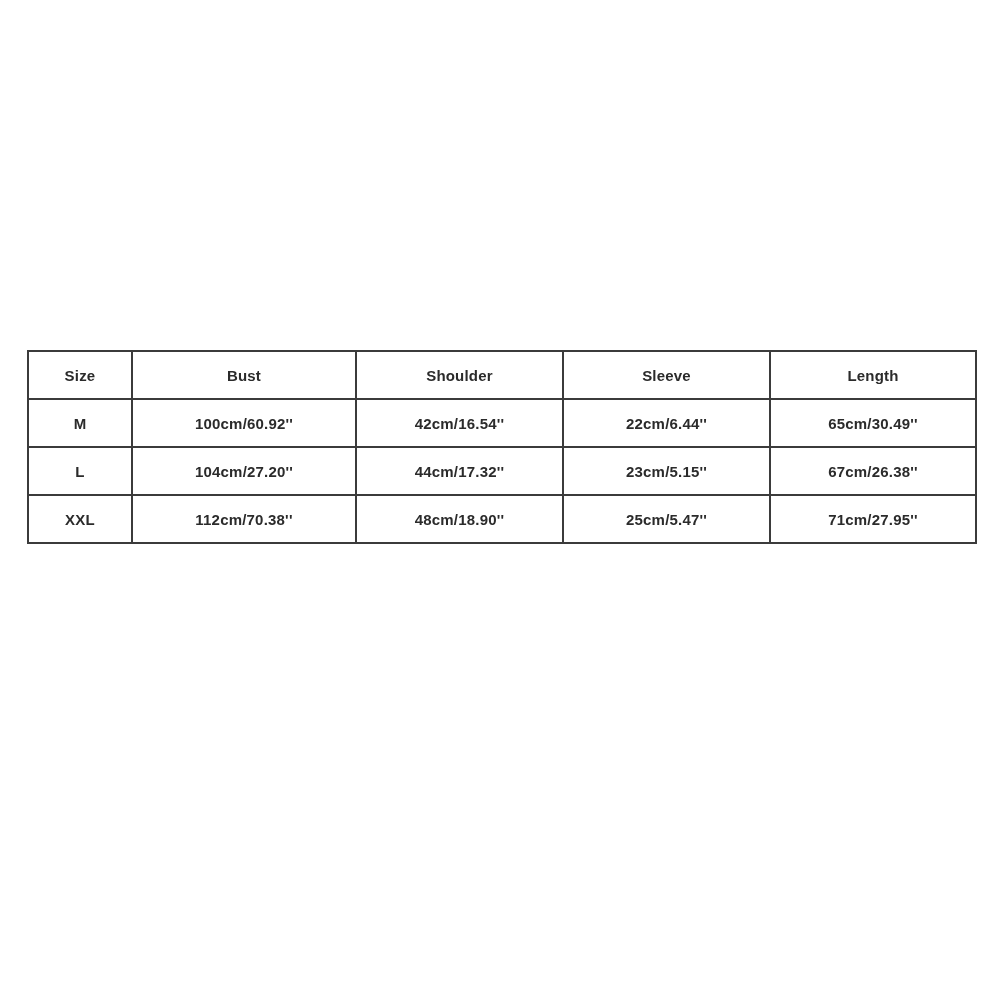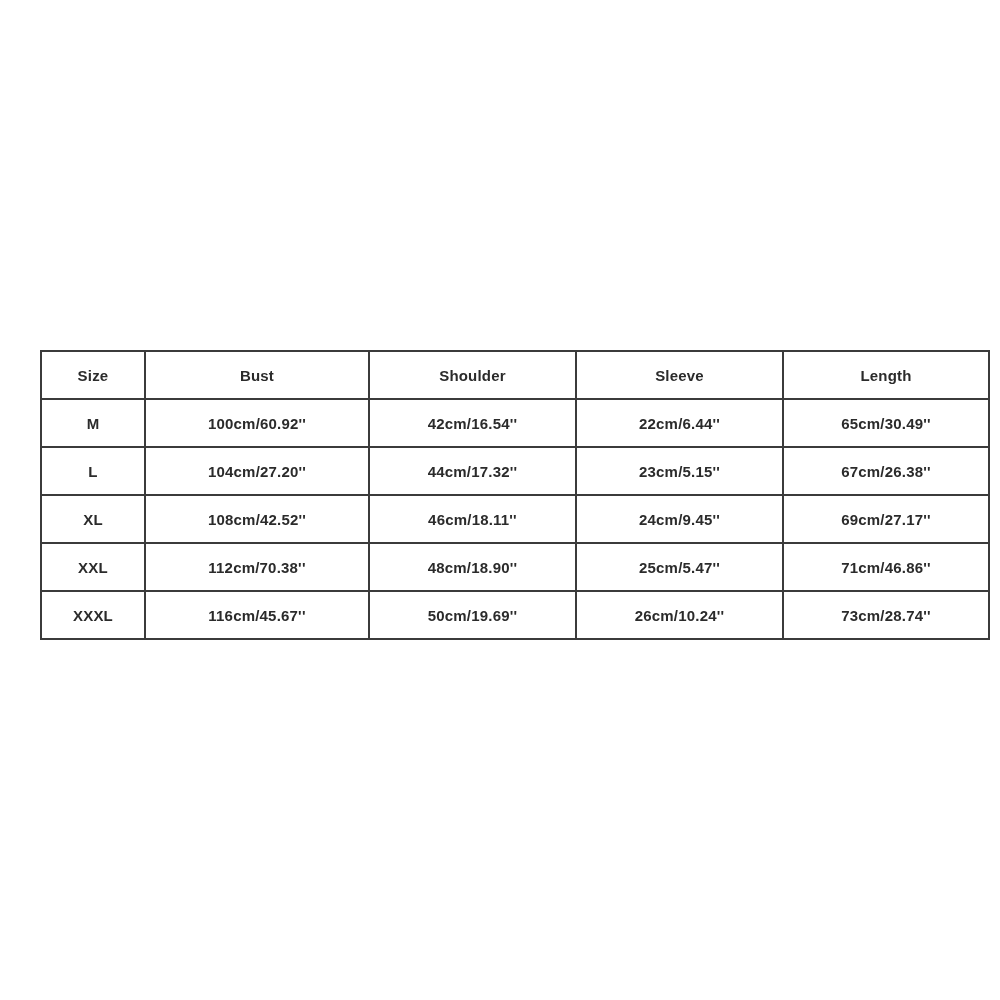--- a/index.html
+++ b/index.html
@@ -9,21 +9,21 @@
   }
   body {
     width: 1000px;
     height: 1000px;
     position: relative;
     font-family: "Liberation Sans", "DejaVu Sans", sans-serif;
     -webkit-font-smoothing: antialiased;
   }
   .size-chart-wrap {
     position: absolute;
-    left: 40px;
+    left: 27px;
     top: 350px;
     width: 776px;
   }
   table.size-chart {
     border-collapse: collapse;
     table-layout: fixed;
     width: 948px;
     background: #ffffff;
   }
   table.size-chart th,
@@ -76,35 +76,21 @@
         <td>65cm/30.49''</td>
       </tr>
       <tr>
         <td>L</td>
         <td>104cm/27.20''</td>
         <td>44cm/17.32''</td>
         <td>23cm/5.15''</td>
         <td>67cm/26.38''</td>
       </tr>
       <tr>
-        <td>XL</td>
-        <td>108cm/42.52''</td>
-        <td>46cm/18.11''</td>
-        <td>24cm/9.45''</td>
-        <td>69cm/27.17''</td>
-      </tr>
-      <tr>
         <td>XXL</td>
         <td>112cm/70.38''</td>
         <td>48cm/18.90''</td>
         <td>25cm/5.47''</td>
-        <td>71cm/46.86''</td>
-      </tr>
-      <tr>
-        <td>XXXL</td>
-        <td>116cm/45.67''</td>
-        <td>50cm/19.69''</td>
-        <td>26cm/10.24''</td>
-        <td>73cm/28.74''</td>
+        <td>71cm/27.95''</td>
       </tr>
     </tbody>
   </table>
 </div>
 
 </body></html>

